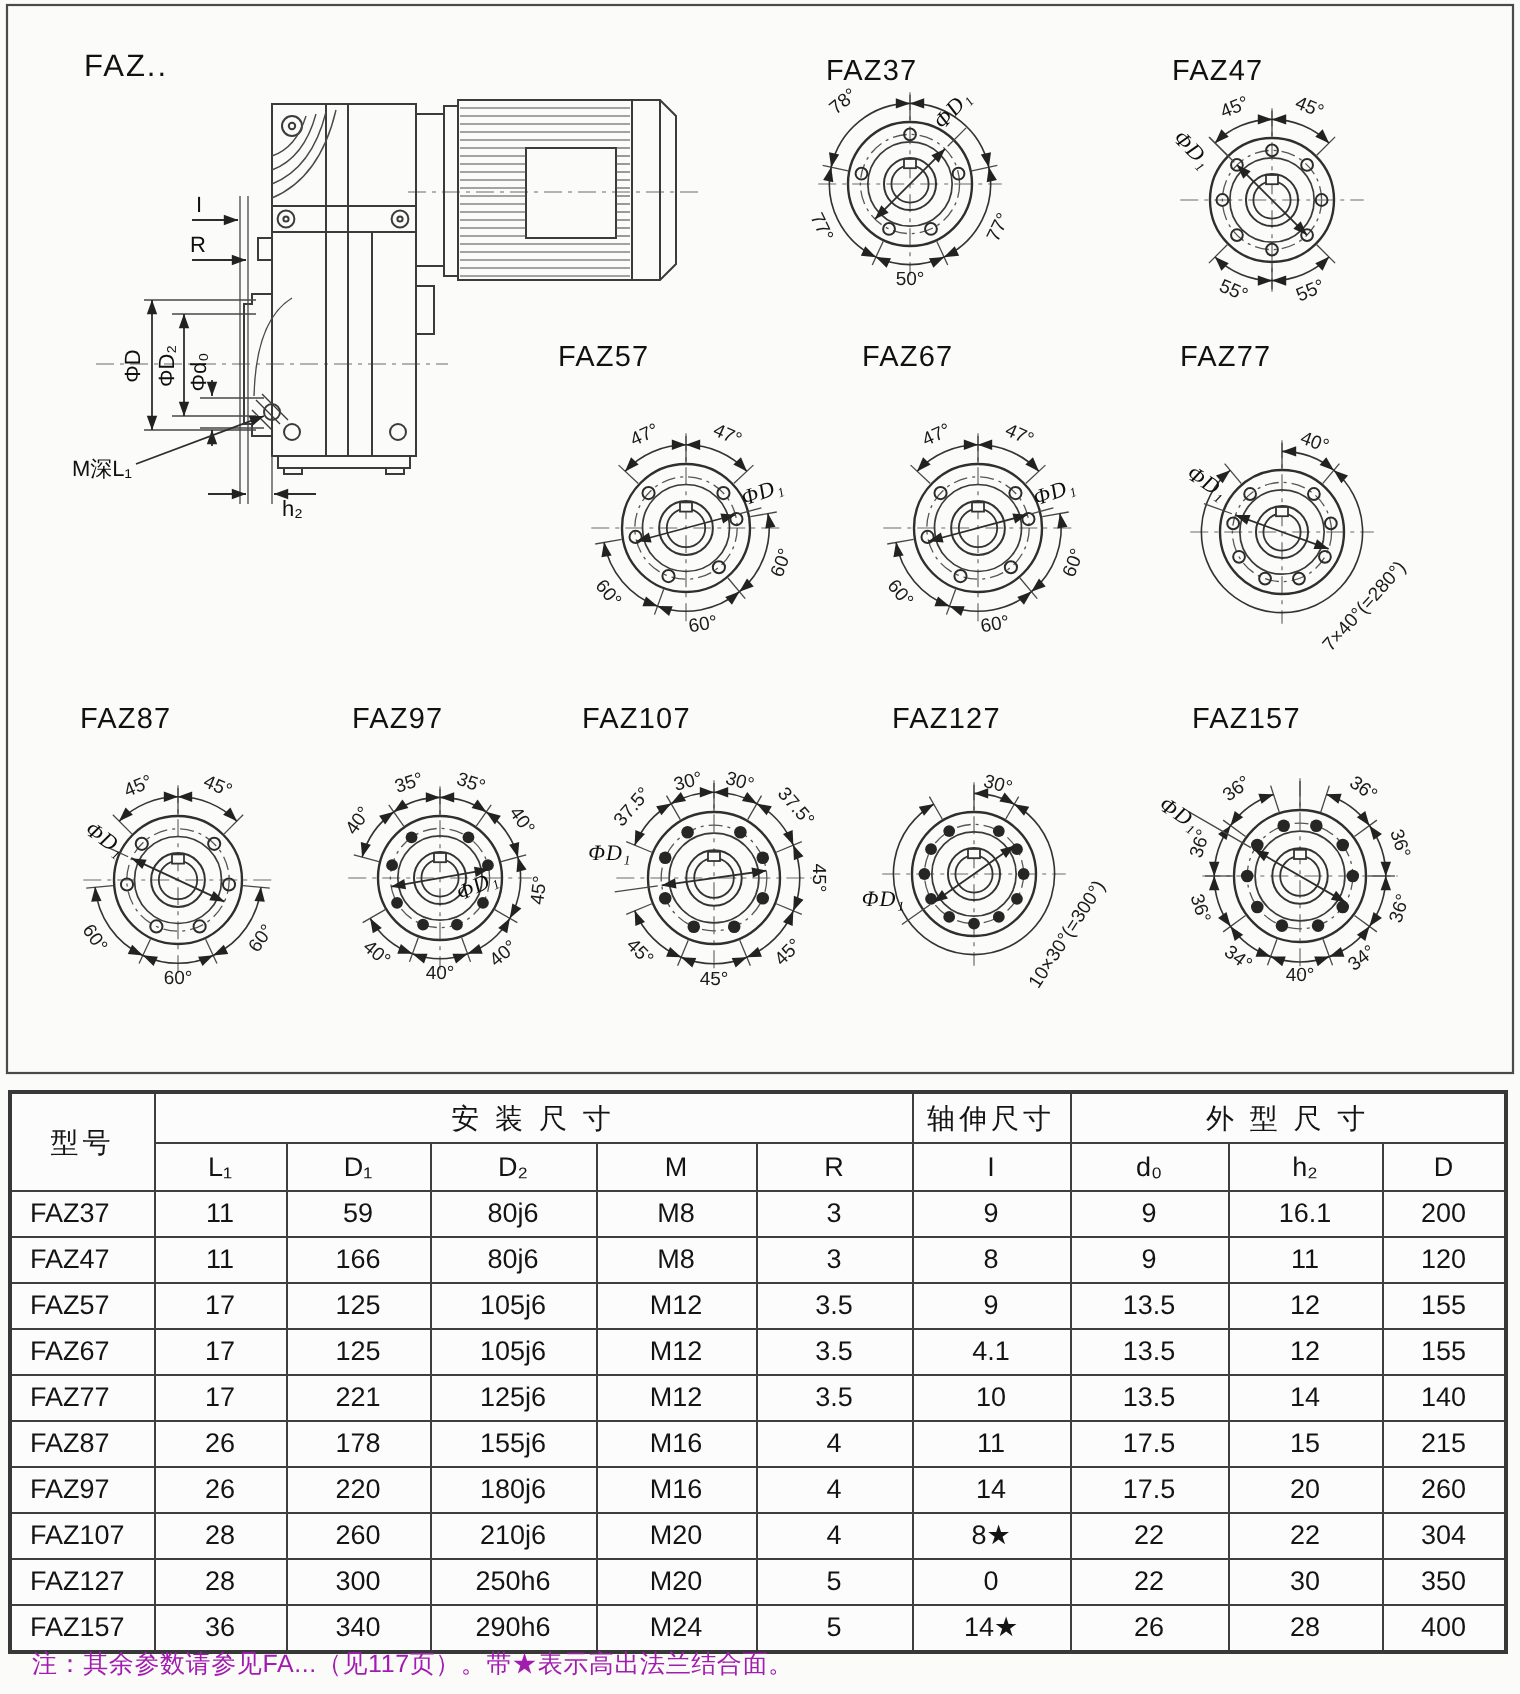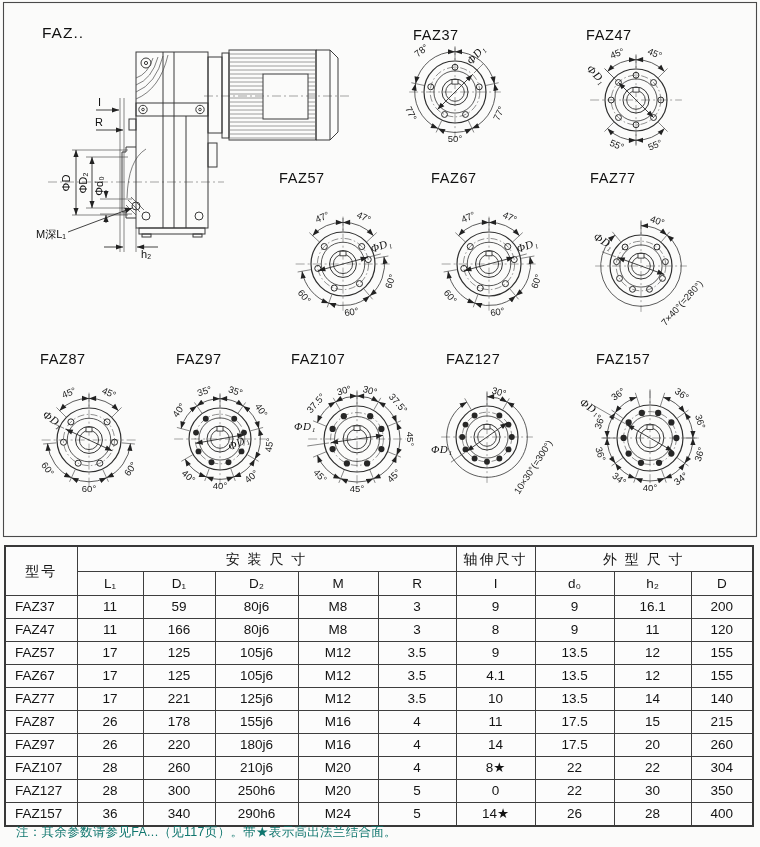--- a/index.html
+++ b/index.html
@@ -42,21 +42,21 @@
     border:1px solid #3e3e3e;text-align:center;padding:0;
     font:13.5px "Liberation Sans",sans-serif;color:#141414;
     height:22px;line-height:22px;white-space:nowrap;overflow:hidden;
   }
   #dimtable thead tr.grp th{height:24px;font-size:14px;letter-spacing:2px;font-weight:normal;}
   #dimtable thead tr.sub th{height:23px;font-weight:normal;font-size:13.5px;}
   #dimtable th.model{font-size:14px;font-weight:normal;letter-spacing:1px;margin-top:20px;}
   #dimtable td.mname{text-align:left;padding-left:9px;}
   .note{
     position:absolute;left:16px;top:824px;width:720px;
-    font:12.5px "Liberation Sans",sans-serif;color:#0f766e;letter-spacing:.3px;
+    font:12.5px "Liberation Sans",sans-serif;color:#a21caf;letter-spacing:.3px;
   }
 </style>
 </head>
 <body>
 
 
 
 <svg id="drawing" width="760" height="542" viewBox="0 0 760 542">
   <defs>
     <marker id="arr" markerUnits="userSpaceOnUse" markerWidth="9" markerHeight="7" refX="7.5" refY="3" orient="auto-start-reverse">

